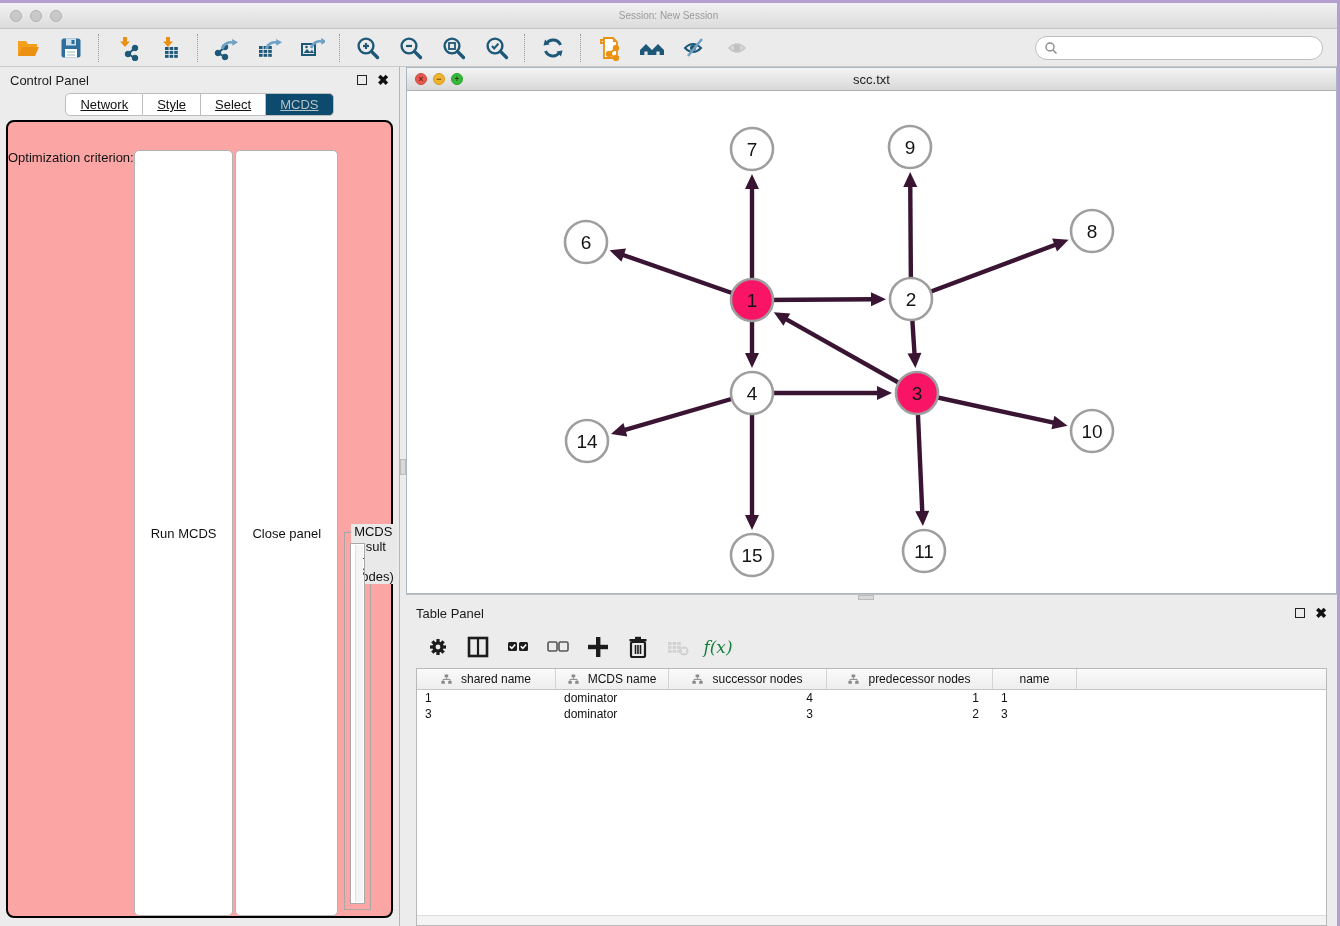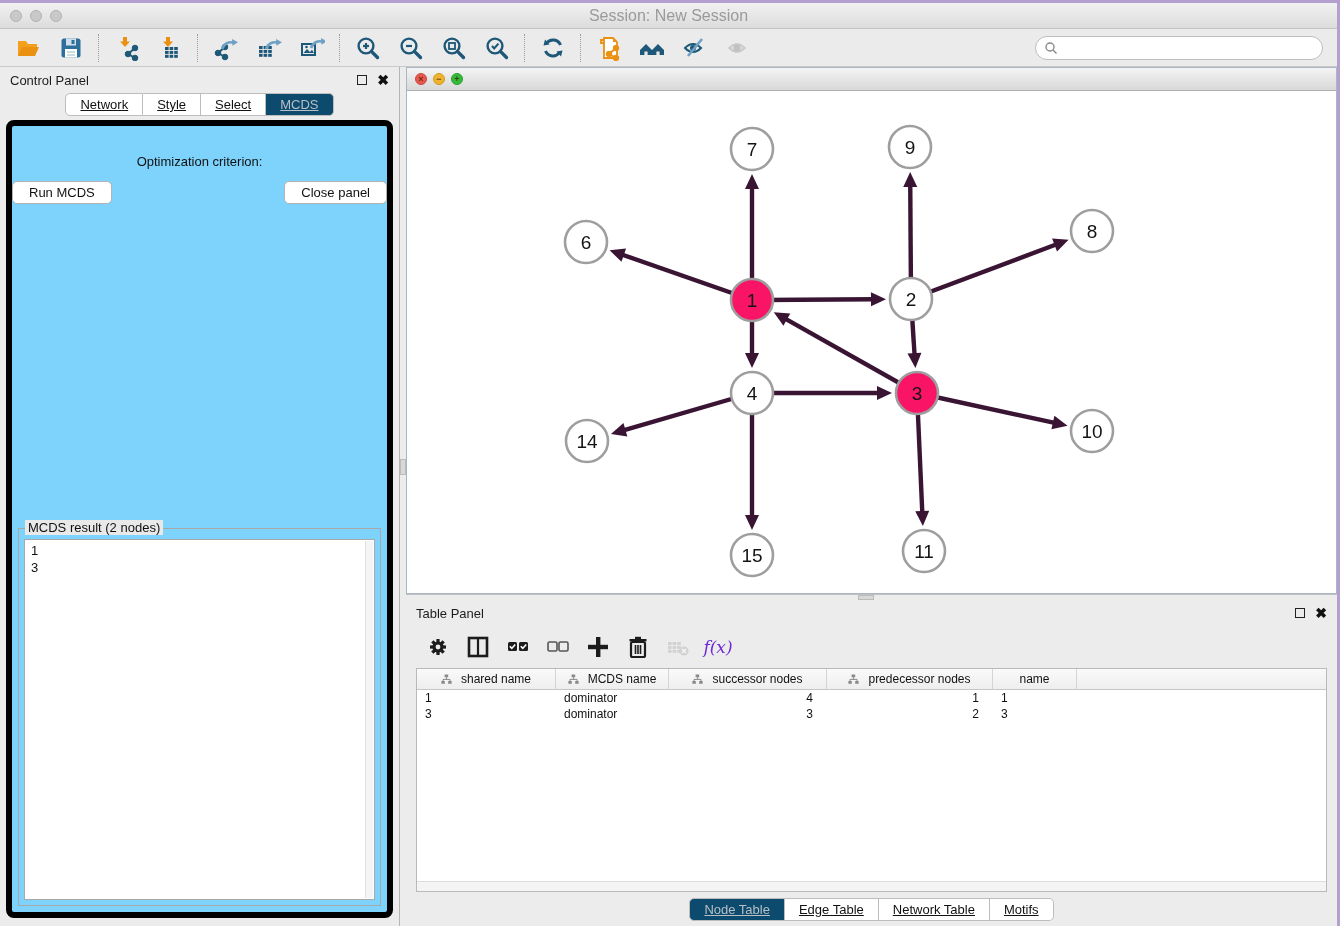--- a/index.html
+++ b/index.html
@@ -6,21 +6,21 @@
   html,body { width:1340px; height:926px; }
   body { font-family:"Liberation Sans", sans-serif; background:#ececec; overflow:hidden; }
   .app { width:1340px; height:926px; border-top:3px solid #b49fce; border-right:3px solid #b49fce;
          display:flex; flex-direction:column; background:#ececec; }
 
   
   .titlebar { height:26px; background:linear-gradient(#f1f1f1,#dcdcdc); border-bottom:1px solid #c3c3c3;
               display:flex; align-items:center; position:relative; flex:0 0 auto; }
   .mac-dots { display:flex; gap:8px; margin-left:10px; }
   .mac-dot { width:12px; height:12px; border-radius:50%; background:#c9c9c9; border:1px solid #b2b2b2; }
-  .titlebar .title { position:absolute; left:0; right:0; text-align:center; color:#9a9a9a; font-size:16px; }
+  .titlebar .title { position:absolute; left:0; right:0; text-align:center; color:#9a9a9a; font-size:10px; }
 
   
   .toolbar { height:38px; background:#ebebeb; border-bottom:1px solid #c9c9c9; display:flex; align-items:center;
              padding:0 6px; flex:0 0 auto; }
   .tb-btn { width:43px; height:32px; display:flex; align-items:center; justify-content:center; cursor:pointer; }
   .tb-sep { width:1px; height:28px; border-left:1px dotted #9a9a9a; margin:0 6px; }
   .tb-search { margin-left:auto; margin-right:8px; width:288px; height:24px; background:#fff;
                border:1px solid #bdbdbd; border-radius:12px; display:flex; align-items:center; padding-left:8px; }
   .tb-search input { border:none; outline:none; flex:1; font-size:12px; background:transparent; height:20px; }
   .disabled-icon { opacity:.45; filter:grayscale(1); }
@@ -40,22 +40,22 @@
 
   
   .seg-tabs { display:flex; justify-content:center; }
   .seg { border:1px solid #bdbdbd; background:#fff; font-size:13px; color:#111; padding:3px 14px; cursor:pointer;text-decoration:underline; }
   .seg:first-child { border-radius:5px 0 0 5px; }
   .seg:last-child { border-radius:0 5px 5px 0; }
   .seg + .seg { border-left:none; }
   .seg.sel { background:#0c4a6e; color:#b9bfc5; }
 
   
-  .cp-body { margin:4px 6px 8px 6px; flex:1; background:#7dd3fc; border:6px solid #000000; border-radius:8px;
-             display:flex; flex-direction:column; padding-top:28px; }
+  .cp-body { margin:4px 6px 8px 6px; flex:1; background:#fca5a5; border:2px solid #000000; border-radius:8px;
+             display:flex; flex-direction:row; padding-top:28px; }
   .opt-label { text-align:center; font-size:13px; color:#111; margin-bottom:12px; }
   .combo { margin:0 auto; width:312px; height:23px; background:#fff; border:1px solid #b3b3b3; border-radius:5px;
            display:flex; align-items:center; padding:0 6px; font-size:13px; cursor:pointer; }
   .combo .stepper { margin-left:auto; display:flex; flex-direction:column; gap:2px; align-items:center; }
   .combo .stepper i { width:0; height:0; border-left:4px solid transparent; border-right:4px solid transparent; }
   .combo .stepper .up { border-bottom:5px solid #7f7f7f; }
   .combo .stepper .dn { border-top:5px solid #7f7f7f; }
   .cp-buttons { display:flex; justify-content:space-between; gap:2px; }
   .btn { background:#fff; border:1px solid #b3b3b3; border-radius:5px; font-size:13px; color:#111;
          padding:3px 16px; cursor:pointer; }
@@ -77,21 +77,21 @@
   .nw-titlebar .nw-title { position:absolute; left:0; right:0; text-align:center; font-size:13px; color:#222; }
   .canvas { flex:1; background:#fff; position:relative; overflow:hidden; }
 
   .h-divider { height:6px; background:#ececec; border-top:1px solid #c2c2c2; position:relative; flex:0 0 auto; }
   .h-handle { position:absolute; left:452px; top:0; width:16px; height:5px; background:#d8d8d8; border:1px solid #bbb; }
 
   
   .table-panel { flex:1; background:#ececec; display:flex; flex-direction:column; min-height:0; }
   .tp-toolbar { height:42px; display:flex; align-items:center; gap:4px; padding:0 0 0 14px; flex:0 0 auto; }
   .tp-btn { width:36px; height:32px; display:flex; align-items:center; justify-content:center; cursor:pointer; }
-  .fx { font-family:"DejaVu Serif", serif; font-style:italic; font-size:17px; color:#6d28d9; }
+  .fx { font-family:"DejaVu Serif", serif; font-style:italic; font-size:17px; color:#15803d; }
   .tp-tablewrap { flex:1; margin:0 10px; background:#fff; border:1px solid #b9b9b9; overflow:hidden;
                   display:flex; flex-direction:column; min-height:0; }
   .thead { display:flex; background:linear-gradient(#fafafa,#eeeeee); border-bottom:1px solid #c6c6c6; height:21px; flex:0 0 auto; }
   .th { display:flex; align-items:center; justify-content:center; gap:9px; font-size:12px; color:#111;
         border-right:1px solid #d4d4d4; height:100%; cursor:pointer; }
   .tbody { flex:1; background:#fff; }
   .trow { display:flex; height:16px; align-items:center; cursor:default; }
   .td { font-size:12px; color:#111; overflow:hidden; white-space:nowrap; }
   .tp-hscroll { height:10px; background:#f4f4f4; border-top:1px solid #ddd; flex:0 0 auto; }
   .tp-tabs { height:34px; display:flex; align-items:center; justify-content:center; flex:0 0 auto; }
@@ -319,20 +319,21 @@
       <span class="v-handle"></span>
     </div>
 
     <div class="right-region">
 
       <div class="network-window">
         <div class="nw-titlebar">
           <span class="tl tl-close">×</span>
           <span class="tl tl-min">−</span>
           <span class="tl tl-max">+</span>
+          <span class="nw-title">scc.txt</span>
         </div>
         <div class="canvas">
           <svg id="graph-svg" width="926" height="502">
               <line x1="345" y1="209" x2="345" y2="95" stroke="#3a1433" stroke-width="4.4"></line>
               <polygon points="345,83 352,98 338,98" fill="#3a1433"></polygon>
               <line x1="345" y1="209" x2="213.92931505845456" y2="163.20421851439977" stroke="#3a1433" stroke-width="4.4"></line>
               <polygon points="202.60088855300984,159.24609359081066 219.07032789024274,157.5855009504543 214.45251547938878,170.8019985401398" fill="#3a1433"></polygon>
               <line x1="345" y1="209" x2="467.00073175314213" y2="208.23269980029468" stroke="#3a1433" stroke-width="4.4"></line>
               <polygon points="479.00049442779874,208.1572295947937 464.04481537102026,215.25142891188628 463.95676679793576,201.2517057914536" fill="#3a1433"></polygon>
               <line x1="345" y1="209" x2="345" y2="265" stroke="#3a1433" stroke-width="4.4"></line>
@@ -542,23 +543,17 @@
               <div class="trow">
                 <div class="td" style="width: 139px; text-align: left; padding: 0px 0px 0px 8px;">3</div>
                 <div class="td" style="width: 113px; text-align: left; padding: 0px 0px 0px 8px;">dominator</div>
                 <div class="td" style="width: 158px; text-align: right; padding: 0px 14px 0px 0px;">3</div>
                 <div class="td" style="width: 166px; text-align: right; padding: 0px 14px 0px 0px;">2</div>
                 <div class="td" style="width: 84px; text-align: left; padding: 0px 0px 0px 8px;">3</div>
               </div>
             </div>
           <div class="tp-hscroll"></div>
         </div>
-        <div class="tp-tabs">
-          <span class="seg sel">Node Table</span>
-          <span class="seg">Edge Table</span>
-          <span class="seg">Network Table</span>
-          <span class="seg">Motifs</span>
-        </div>
       </div>
     </div>
   </div>
 
 </div>
 
 </body></html>

